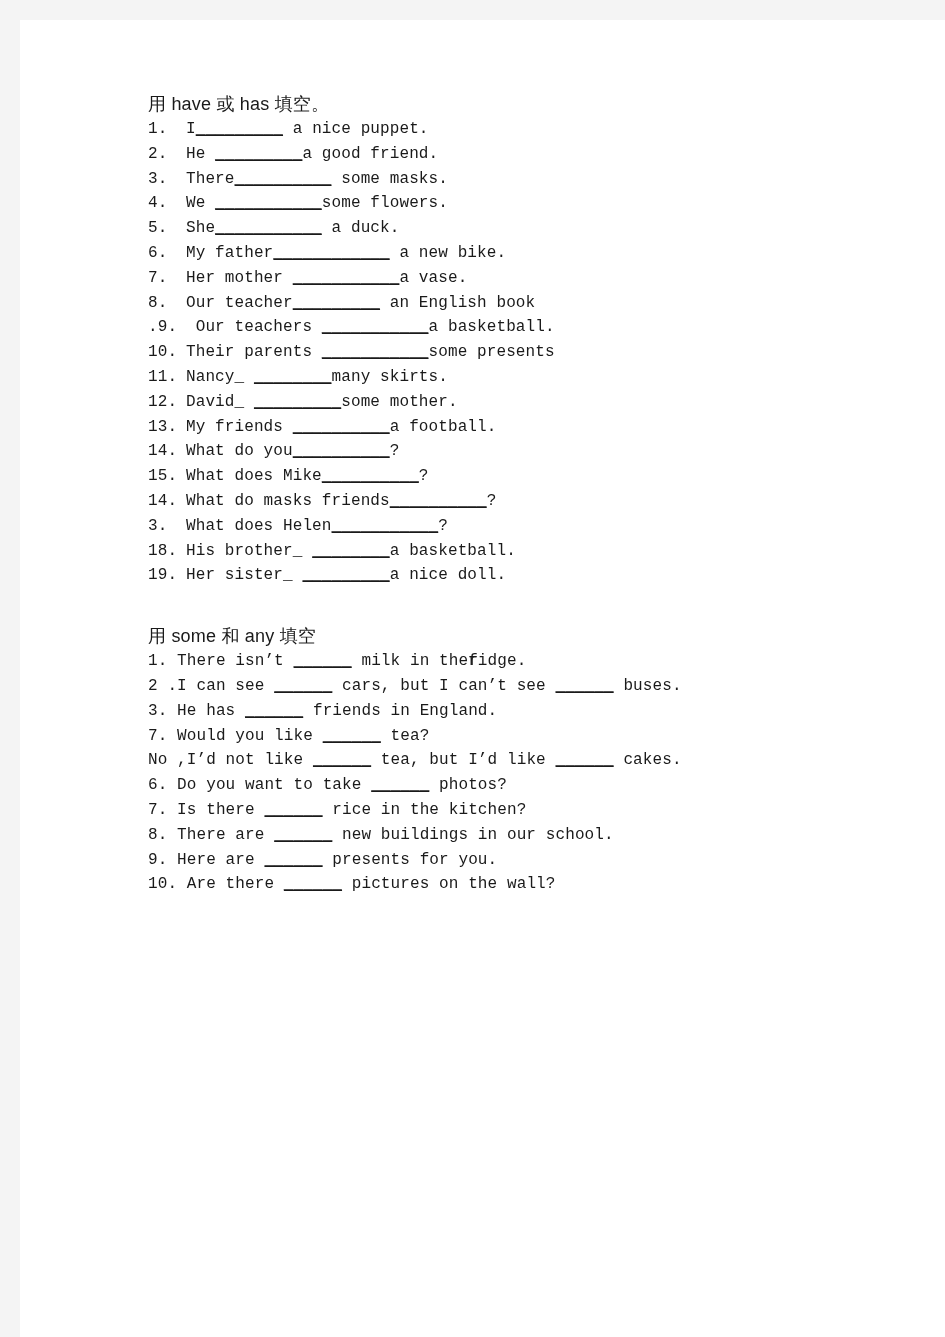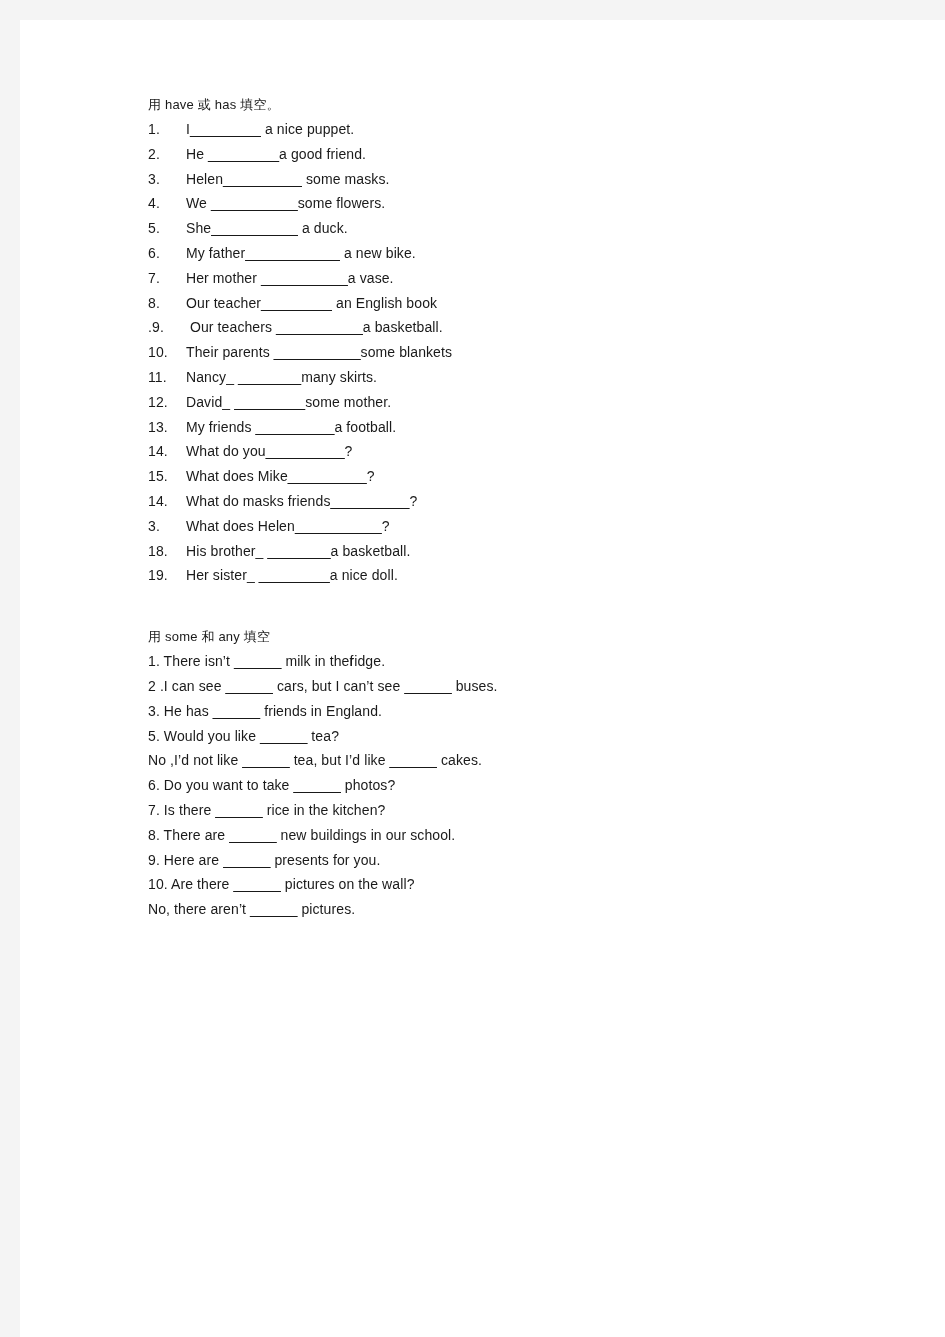--- a/index.html
+++ b/index.html
@@ -26,38 +26,39 @@
     position: absolute;
     left: 128px;
     top: 72px;
     width: 740px;
   }
   .section {
     margin: 0;
     padding: 0;
   }
   .section-title {
-    font-size: 13px;
+    font-size: 18px;
     color: #1a1a1a;
     line-height: 25px;
     white-space: pre;
     letter-spacing: 0.2px;
   }
   ol.qlist {
     list-style: none;
     margin: 0;
     padding: 0;
   }
   ol.qlist li {
-    font-size: 14px;
+    font-size: 16px;
     color: #1a1a1a;
     line-height: 24.8px;
     white-space: pre;
     display: block;
     letter-spacing: 0.1px;
+    font-family: Liberation Mono, monospace;
   }
   
   .s1 li {
     display: flex;
     align-items: baseline;
   }
   .s1 .num {
     display: inline-block;
     width: 38px;
     flex: 0 0 38px;
@@ -91,28 +92,28 @@
 
 <div id="page">
   <div class="content">
 
     <div class="section">
       <div class="section-title cn">用 have 或 has 填空。</div>
 
       <ol class="qlist s1">
         <li><span class="num">1.</span><span class="body"><span>I</span><span class="blank">_________</span><span> a nice puppet.</span></span></li>
         <li><span class="num">2.</span><span class="body"><span>He </span><span class="blank">_________</span><span>a good friend.</span></span></li>
-        <li><span class="num">3.</span><span class="body"><span>Helen</span><span class="blank">__________</span><span> some masks.</span></span></li>
+        <li><span class="num">3.</span><span class="body"><span>There</span><span class="blank">__________</span><span> some masks.</span></span></li>
         <li><span class="num">4.</span><span class="body"><span>We </span><span class="blank">___________</span><span>some flowers.</span></span></li>
         <li><span class="num">5.</span><span class="body"><span>She</span><span class="blank">___________</span><span> a duck.</span></span></li>
         <li><span class="num">6.</span><span class="body"><span>My father</span><span class="blank">____________</span><span> a new bike.</span></span></li>
         <li><span class="num">7.</span><span class="body"><span>Her mother </span><span class="blank">___________</span><span>a vase.</span></span></li>
         <li><span class="num">8.</span><span class="body"><span>Our teacher</span><span class="blank">_________</span><span> an English book</span></span></li>
         <li><span class="num">.9.</span><span class="body"><span> Our teachers </span><span class="blank">___________</span><span>a basketball.</span></span></li>
-        <li><span class="num">10.</span><span class="body"><span>Their parents </span><span class="blank">___________</span><span>some blankets</span></span></li>
+        <li><span class="num">10.</span><span class="body"><span>Their parents </span><span class="blank">___________</span><span>some presents</span></span></li>
         <li><span class="num">11.</span><span class="body"><span>Nancy_ </span><span class="blank">________</span><span>many skirts.</span></span></li>
         <li><span class="num">12.</span><span class="body"><span>David_ </span><span class="blank">_________</span><span>some mother.</span></span></li>
         <li><span class="num">13.</span><span class="body"><span>My friends </span><span class="blank">__________</span><span>a football.</span></span></li>
         <li><span class="num">14.</span><span class="body"><span>What do you</span><span class="blank">__________</span><span>?</span></span></li>
         <li><span class="num">15.</span><span class="body"><span>What does Mike</span><span class="blank">__________</span><span>?</span></span></li>
         <li><span class="num">14.</span><span class="body"><span>What do masks friends</span><span class="blank">__________</span><span>?</span></span></li>
         <li><span class="num">3.</span><span class="body"><span>What does Helen</span><span class="blank">___________</span><span>?</span></span></li>
         <li><span class="num">18.</span><span class="body"><span>His brother_ </span><span class="blank">________</span><span>a basketball.</span></span></li>
         <li><span class="num">19.</span><span class="body"><span>Her sister_ </span><span class="blank">_________</span><span>a nice doll.</span></span></li>
       </ol>
@@ -120,25 +121,24 @@
 
     <div class="gap"></div>
 
     <div class="section">
       <div class="section-title cn">用 some 和 any 填空</div>
 
       <ol class="qlist s2">
         <li><span>1. There isn’t </span><span class="blank">______</span><span> milk in the</span><span class="overlap">f</span><span>ridge.</span><span class="blank"></span><span></span></li>
         <li><span>2 .I can see </span><span class="blank">______</span><span> cars, but I can’t see </span><span class="overlap"></span><span></span><span class="blank">______</span><span> buses.</span></li>
         <li><span>3. He has </span><span class="blank">______</span><span> friends in England.</span><span class="overlap"></span><span></span><span class="blank"></span><span></span></li>
-        <li><span>5. Would you like </span><span class="blank">______</span><span> tea?</span><span class="overlap"></span><span></span><span class="blank"></span><span></span></li>
+        <li><span>7. Would you like </span><span class="blank">______</span><span> tea?</span><span class="overlap"></span><span></span><span class="blank"></span><span></span></li>
         <li><span>No ,I’d not like </span><span class="blank">______</span><span> tea, but I’d like </span><span class="overlap"></span><span></span><span class="blank">______</span><span> cakes.</span></li>
         <li><span>6. Do you want to take </span><span class="blank">______</span><span> photos?</span><span class="overlap"></span><span></span><span class="blank"></span><span></span></li>
         <li><span>7. Is there </span><span class="blank">______</span><span> rice in the kitchen?</span><span class="overlap"></span><span></span><span class="blank"></span><span></span></li>
         <li><span>8. There are </span><span class="blank">______</span><span> new buildings in our school.</span><span class="overlap"></span><span></span><span class="blank"></span><span></span></li>
         <li><span>9. Here are </span><span class="blank">______</span><span> presents for you.</span><span class="overlap"></span><span></span><span class="blank"></span><span></span></li>
         <li><span>10. Are there </span><span class="blank">______</span><span> pictures on the wall?</span><span class="overlap"></span><span></span><span class="blank"></span><span></span></li>
-        <li><span>No, there aren’t </span><span class="blank">______</span><span> pictures.</span><span class="overlap"></span><span></span><span class="blank"></span><span></span></li>
       </ol>
     </div>
 
   </div>
 </div>
 
 </body></html>

